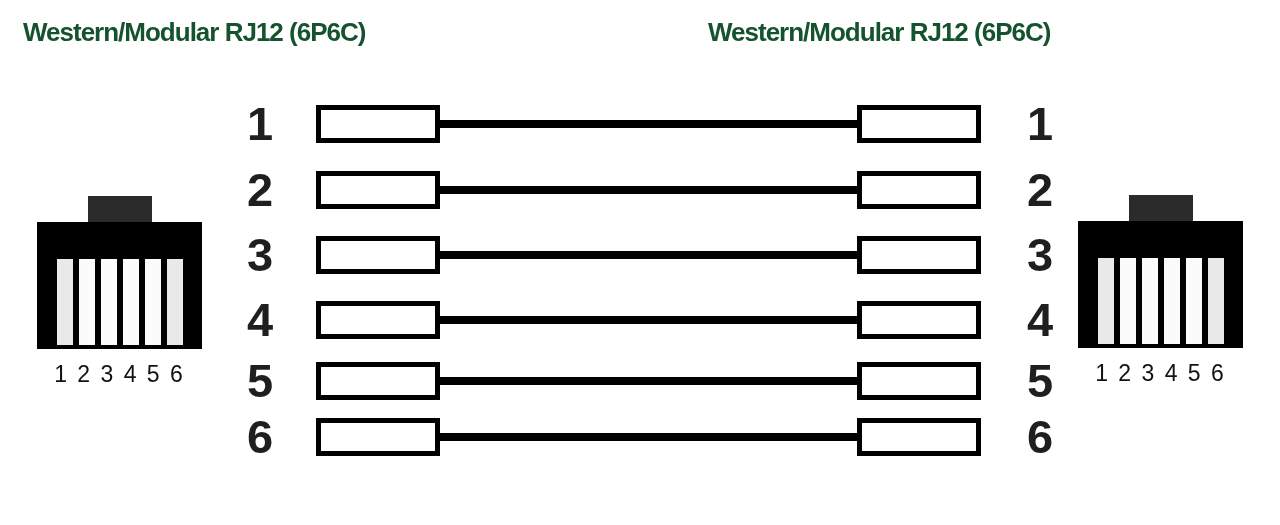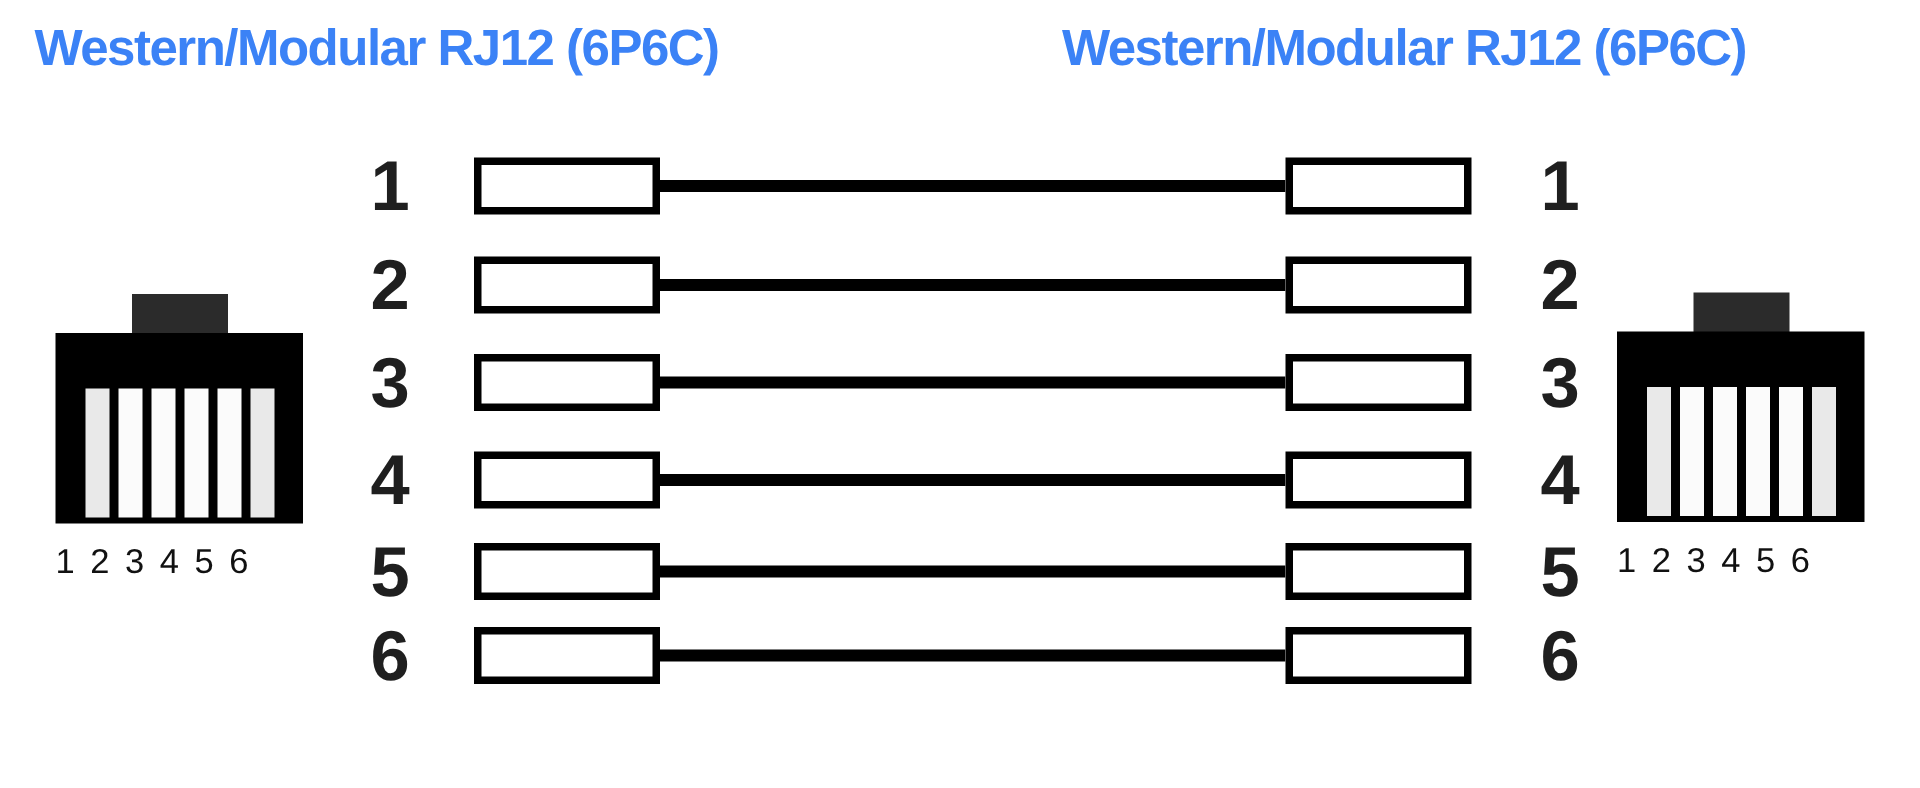--- a/index.html
+++ b/index.html
@@ -10,25 +10,25 @@
     background: var(--bg, #ffffff);
     font-family: "Liberation Sans", sans-serif;
     color: var(--ink, #1a1a1a);
     overflow: hidden;
   }
 
   
   .title {
     position: absolute;
     top: 8px;
-    font-size: 34px;
+    font-size: 26px;
     line-height: 48px;
     font-weight: 700;
     letter-spacing: -1px;
-    color: #3b82f6;
+    color: #14532d;
     white-space: nowrap;
   }
   .title.left  { left: 23px; }
   .title.right { left: 708px; }
 
   
   .rows { position: absolute; left: 240px; top: 0; width: 840px; height: 525px; }
   .pin-row { position: absolute; left: 0; width: 840px; height: 38px; }
   .pin-num {
     position: absolute;
@@ -92,21 +92,21 @@
     display: flex;
     justify-content: space-between;
   }
   .connector .slot { width: 15.5px; height: 100%; background: #fbfbfb; }
   .connector .slot:first-child, .connector .slot:last-child { background: #e9e9e9; }
   .connector .pin-label {
     position: absolute;
     left: 0;
     top: 165px;
     width: 165px;
-    text-align: left;
+    text-align: center;
     font-size: 23px;
     letter-spacing: 2px;
     white-space: nowrap;
     color: #111111;
   }
 </style>
 </head>
 <body>
 
 <div class="canvas" style="--bg: #ffffff; --body: #000000; --tab: #2b2b2b; --wire: #000000; --line: #000000; --ink: #1a1a1a;">

